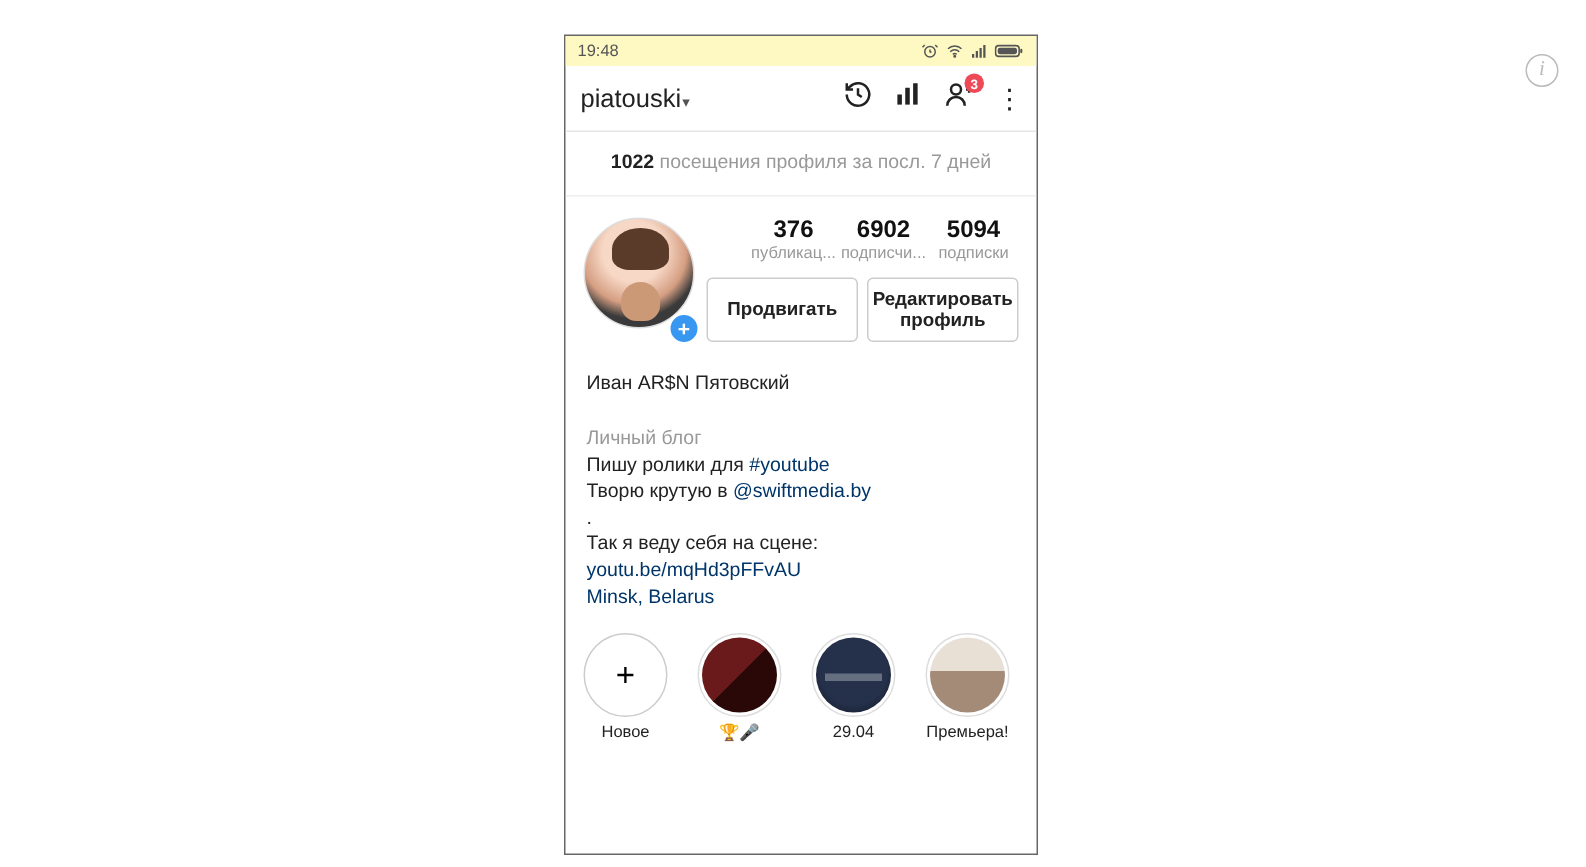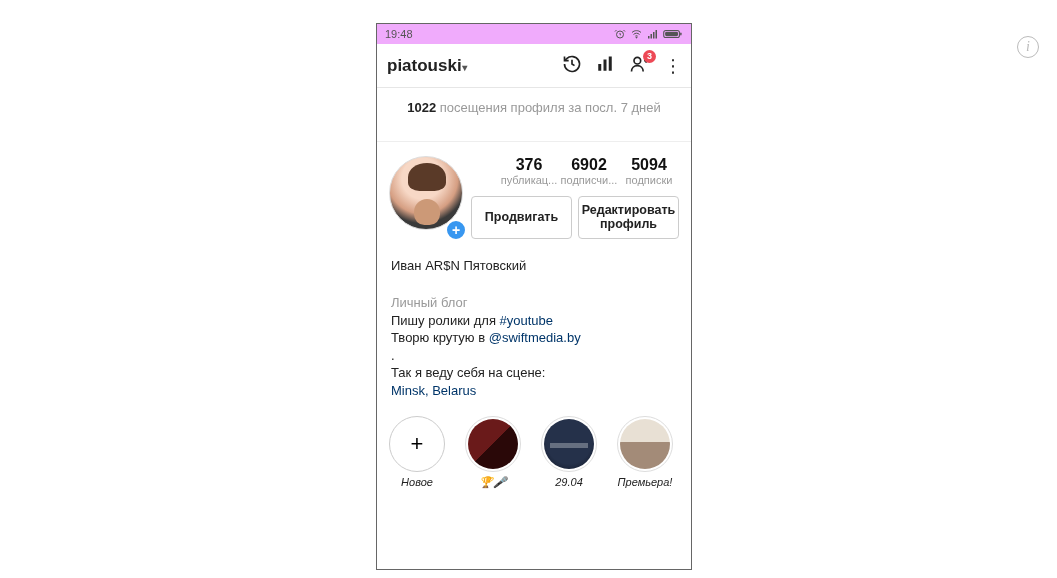--- a/index.html
+++ b/index.html
@@ -29,21 +29,21 @@
     left: 376px;
     top: 23px;
     width: 316px;
     height: 547px;
     border: 1px solid #666;
     background: #fff;
     overflow: hidden;
   }
   .statusbar {
     height: 20px;
-    background: #f0abfc;
+    background: #fef9c3;
     display: flex;
     align-items: center;
     font-size: 11px;
     color: #555;
     padding: 0 8px;
     text-align: right;
   }
   .statusbar .sb-right {
     margin-left: auto;
     display: flex;
@@ -53,21 +53,21 @@
   .sb-icon { display:inline-flex; align-items:center; }
   .header {
     height: 44px;
     border-bottom: 1px solid #e6e6e6;
     display: flex;
     align-items: center;
     padding: 0 10px;
     gap: 8px;
   }
   .username {
-    font-weight: 700;
+    font-weight: 400;
     font-size: 17px;
     color: #222;
   }
   .dropdown-caret {
     font-size: 10px;
     color: #555;
     margin-left: -4px;
   }
   .header .spacer { flex: 1; }
   .header-icons { display: flex; gap: 14px; align-items: center; }
@@ -79,21 +79,21 @@
     color: #fff;
     border-radius: 50%;
     width: 13px; height: 13px;
     font-size: 9px;
     display: flex; align-items: center; justify-content: center;
     font-weight: 600;
   }
   .dots { font-size: 18px; line-height: 1; color:#222; letter-spacing: -1px;}
   .visits {
     text-align: center;
-    padding: 12px 6px 26px;
+    padding: 12px 6px 15px;
     font-size: 13px;
     color: #999;
     border-bottom: 1px solid #eee;
   }
   .visits b { color: #222; font-weight:700; }
   .profile-top {
     display: flex;
     padding: 14px 12px 2px 12px;
     gap: 6px;
   }
@@ -179,21 +179,21 @@
     margin: 0 auto 4px;
     display: flex; align-items: center; justify-content: center;
     font-size: 22px;
     background: #fff;
     overflow: hidden;
   }
   .hl-circle.story { border: 1px solid #ddd; padding:2px; }
   .hl-circle.story .inner {
     width:100%; height:100%; border-radius:50%;
   }
-  .hl-label { font-size: 11px; color: #222; overflow:hidden; text-overflow:ellipsis; white-space:nowrap;font-style:italic;}
+  .hl-label { font-size: 11px; color: #222; overflow:hidden; text-overflow:ellipsis; white-space:nowrap;}
   .hl1 .inner { background: linear-gradient(135deg,#6a1a1a 0 50%,#2a0808 50%);}
   .hl2 .inner { background: radial-gradient(circle at 50% 45%,#25314a 0 60%, #0d1220 100%); position:relative;}
   .hl2 .inner::after{content:""; position:absolute; left:6px; right:6px; top:24px; height:5px; background:rgba(255,255,255,.3);}
   .hl3 .inner { background: linear-gradient(180deg,#e8e0d4 0 45%,#a38b78 45% 100%);}
 </style>
 </head>
 <body>
 
 <div class="info-corner">i</div>
 
@@ -300,20 +300,21 @@
     <div class="name">Иван AR$N Пятовский</div>
     <div class="category">Личный блог</div>
     <div>
       <span>Пишу ролики для </span><span class="link">#youtube</span>
     </div>
     <div>
       <span>Творю крутую в </span><span class="link">@swiftmedia.by</span>
     </div>
     <div>.</div>
     <div>Так я веду себя на сцене:</div>
+    <div class="url">youtu.be/mqHd3pFFvAU</div>
     <div class="url">Minsk, Belarus</div>
   </div>
 
   <div class="highlights">
     <div class="hl">
       <div class="hl-circle">+</div>
       <div class="hl-label">Новое</div>
     </div>
     <div class="hl hl1">
       <div class="hl-circle story">

